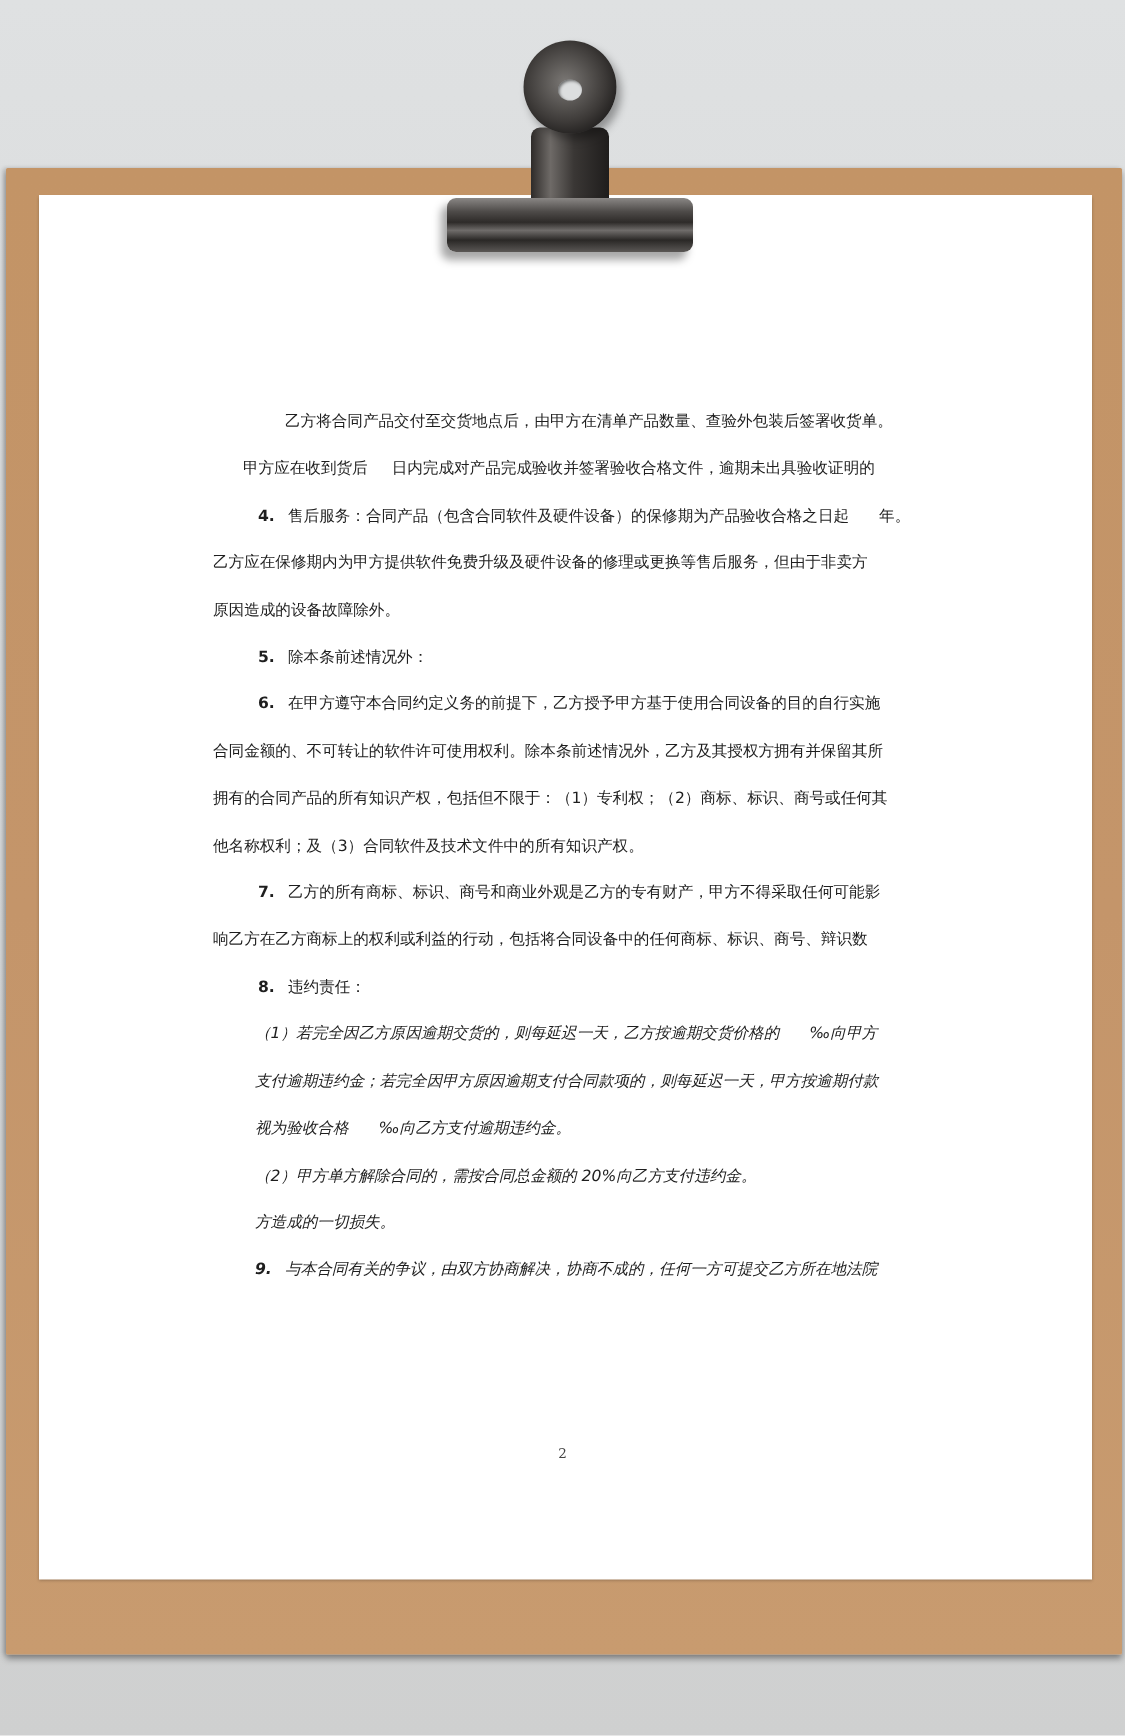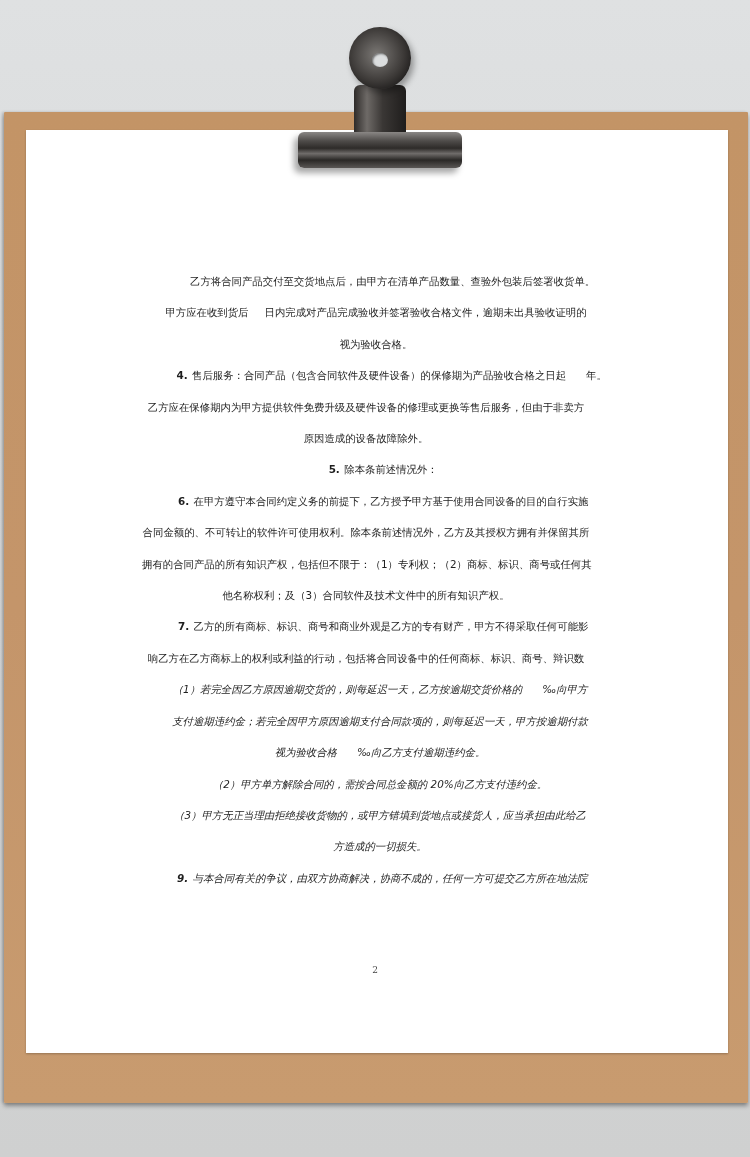--- a/index.html
+++ b/index.html
@@ -14,21 +14,21 @@
       box-shadow: 0 3px 4px rgba(0,0,0,0.35), -2px 0 3px rgba(0,0,0,0.15);
       border-radius: 1px;
     }
     .paper {
       position: absolute; left: 26px; top: 130px; width: 702px; height: 923px;
       background: #ffffff;
       box-shadow: 0 1px 2px rgba(0,0,0,0.25);
     }
     .content {
       position: absolute; left: 142px; top: 266px; width: 448px;
-      font-size: 10.4px; color: #1e1e1e; line-height: 31.4px; text-align: center;
+      font-size: 10.4px; color: #1e1e1e; line-height: 31.4px;
     }
     .p { margin: 0; white-space: nowrap; }
     .ind1 { padding-left: 48px; }
     .ind2 { padding-left: 28px; font-style: italic; }
     .ind3 { padding-left: 20px; }
     .ind5 { padding-left: 30px; }
     .num { font-weight: bold; display: inline-block; width: 20px; }
     .gap { display: inline-block; width: 16px; }
     .gap2 { display: inline-block; width: 20px; }
     .pagenum {
@@ -64,39 +64,38 @@
 
 <div class="clip-neck"></div>
 <div class="clip-ring"></div>
 <div class="clip-hole"></div>
 <div class="clip-bar"></div>
 
 <div class="content">
 
   <p class="p ind1">乙方将合同产品交付至交货地点后，由甲方在清单产品数量、查验外包装后签署收货单。</p>
   <p class="p ind3"><span>甲方应在收到货后</span><span class="gap"></span><span>日内完成对产品完成验收并签署验收合格文件，逾期未出具验收证明的</span></p>
-  <p class="p ind3">视为验收合格。</p>
 
   <p class="p ind5"><span class="num">4.</span><span>售后服务：合同产品（包含合同软件及硬件设备）的保修期为产品验收合格之日起</span><span class="gap2"></span><span>年。</span></p>
   <p class="p">乙方应在保修期内为甲方提供软件免费升级及硬件设备的修理或更换等售后服务，但由于非卖方</p>
   <p class="p">原因造成的设备故障除外。</p>
 
   <p class="p ind5"><span class="num">5.</span><span>除本条前述情况外：</span></p>
 
   <p class="p ind5"><span class="num">6.</span><span>在甲方遵守本合同约定义务的前提下，乙方授予甲方基于使用合同设备的目的自行实施</span></p>
   <p class="p">合同金额的、不可转让的软件许可使用权利。除本条前述情况外，乙方及其授权方拥有并保留其所</p>
   <p class="p">拥有的合同产品的所有知识产权，包括但不限于：（1）专利权；（2）商标、标识、商号或任何其</p>
   <p class="p">他名称权利；及（3）合同软件及技术文件中的所有知识产权。</p>
 
   <p class="p ind5"><span class="num">7.</span><span>乙方的所有商标、标识、商号和商业外观是乙方的专有财产，甲方不得采取任何可能影</span></p>
   <p class="p">响乙方在乙方商标上的权利或利益的行动，包括将合同设备中的任何商标、标识、商号、辩识数</p>
 
+  <p class="p ind5"><span class="num">8.</span><span>违约责任：</span></p>
   <p class="p ind2"><span>（1）若完全因乙方原因逾期交货的，则每延迟一天，乙方按逾期交货价格的</span><span class="gap2"></span><span>‰向甲方</span></p>
   <p class="p ind2">支付逾期违约金；若完全因甲方原因逾期支付合同款项的，则每延迟一天，甲方按逾期付款</p>
   <p class="p ind2"><span>视为验收合格</span><span class="gap2"></span><span>‰向乙方支付逾期违约金。</span></p>
   <p class="p ind2">（2）甲方单方解除合同的，需按合同总金额的 20%向乙方支付违约金。</p>
-  <p class="p ind2">（3）甲方无正当理由拒绝接收货物的，或甲方错填到货地点或接货人，应当承担由此给乙</p>
   <p class="p ind2">方造成的一切损失。</p>
 
   <p class="p ind2"><span class="num">9.</span><span>与本合同有关的争议，由双方协商解决，协商不成的，任何一方可提交乙方所在地法院</span></p>
 </div>
 
 <div class="pagenum">2</div>
 
 </body></html>

